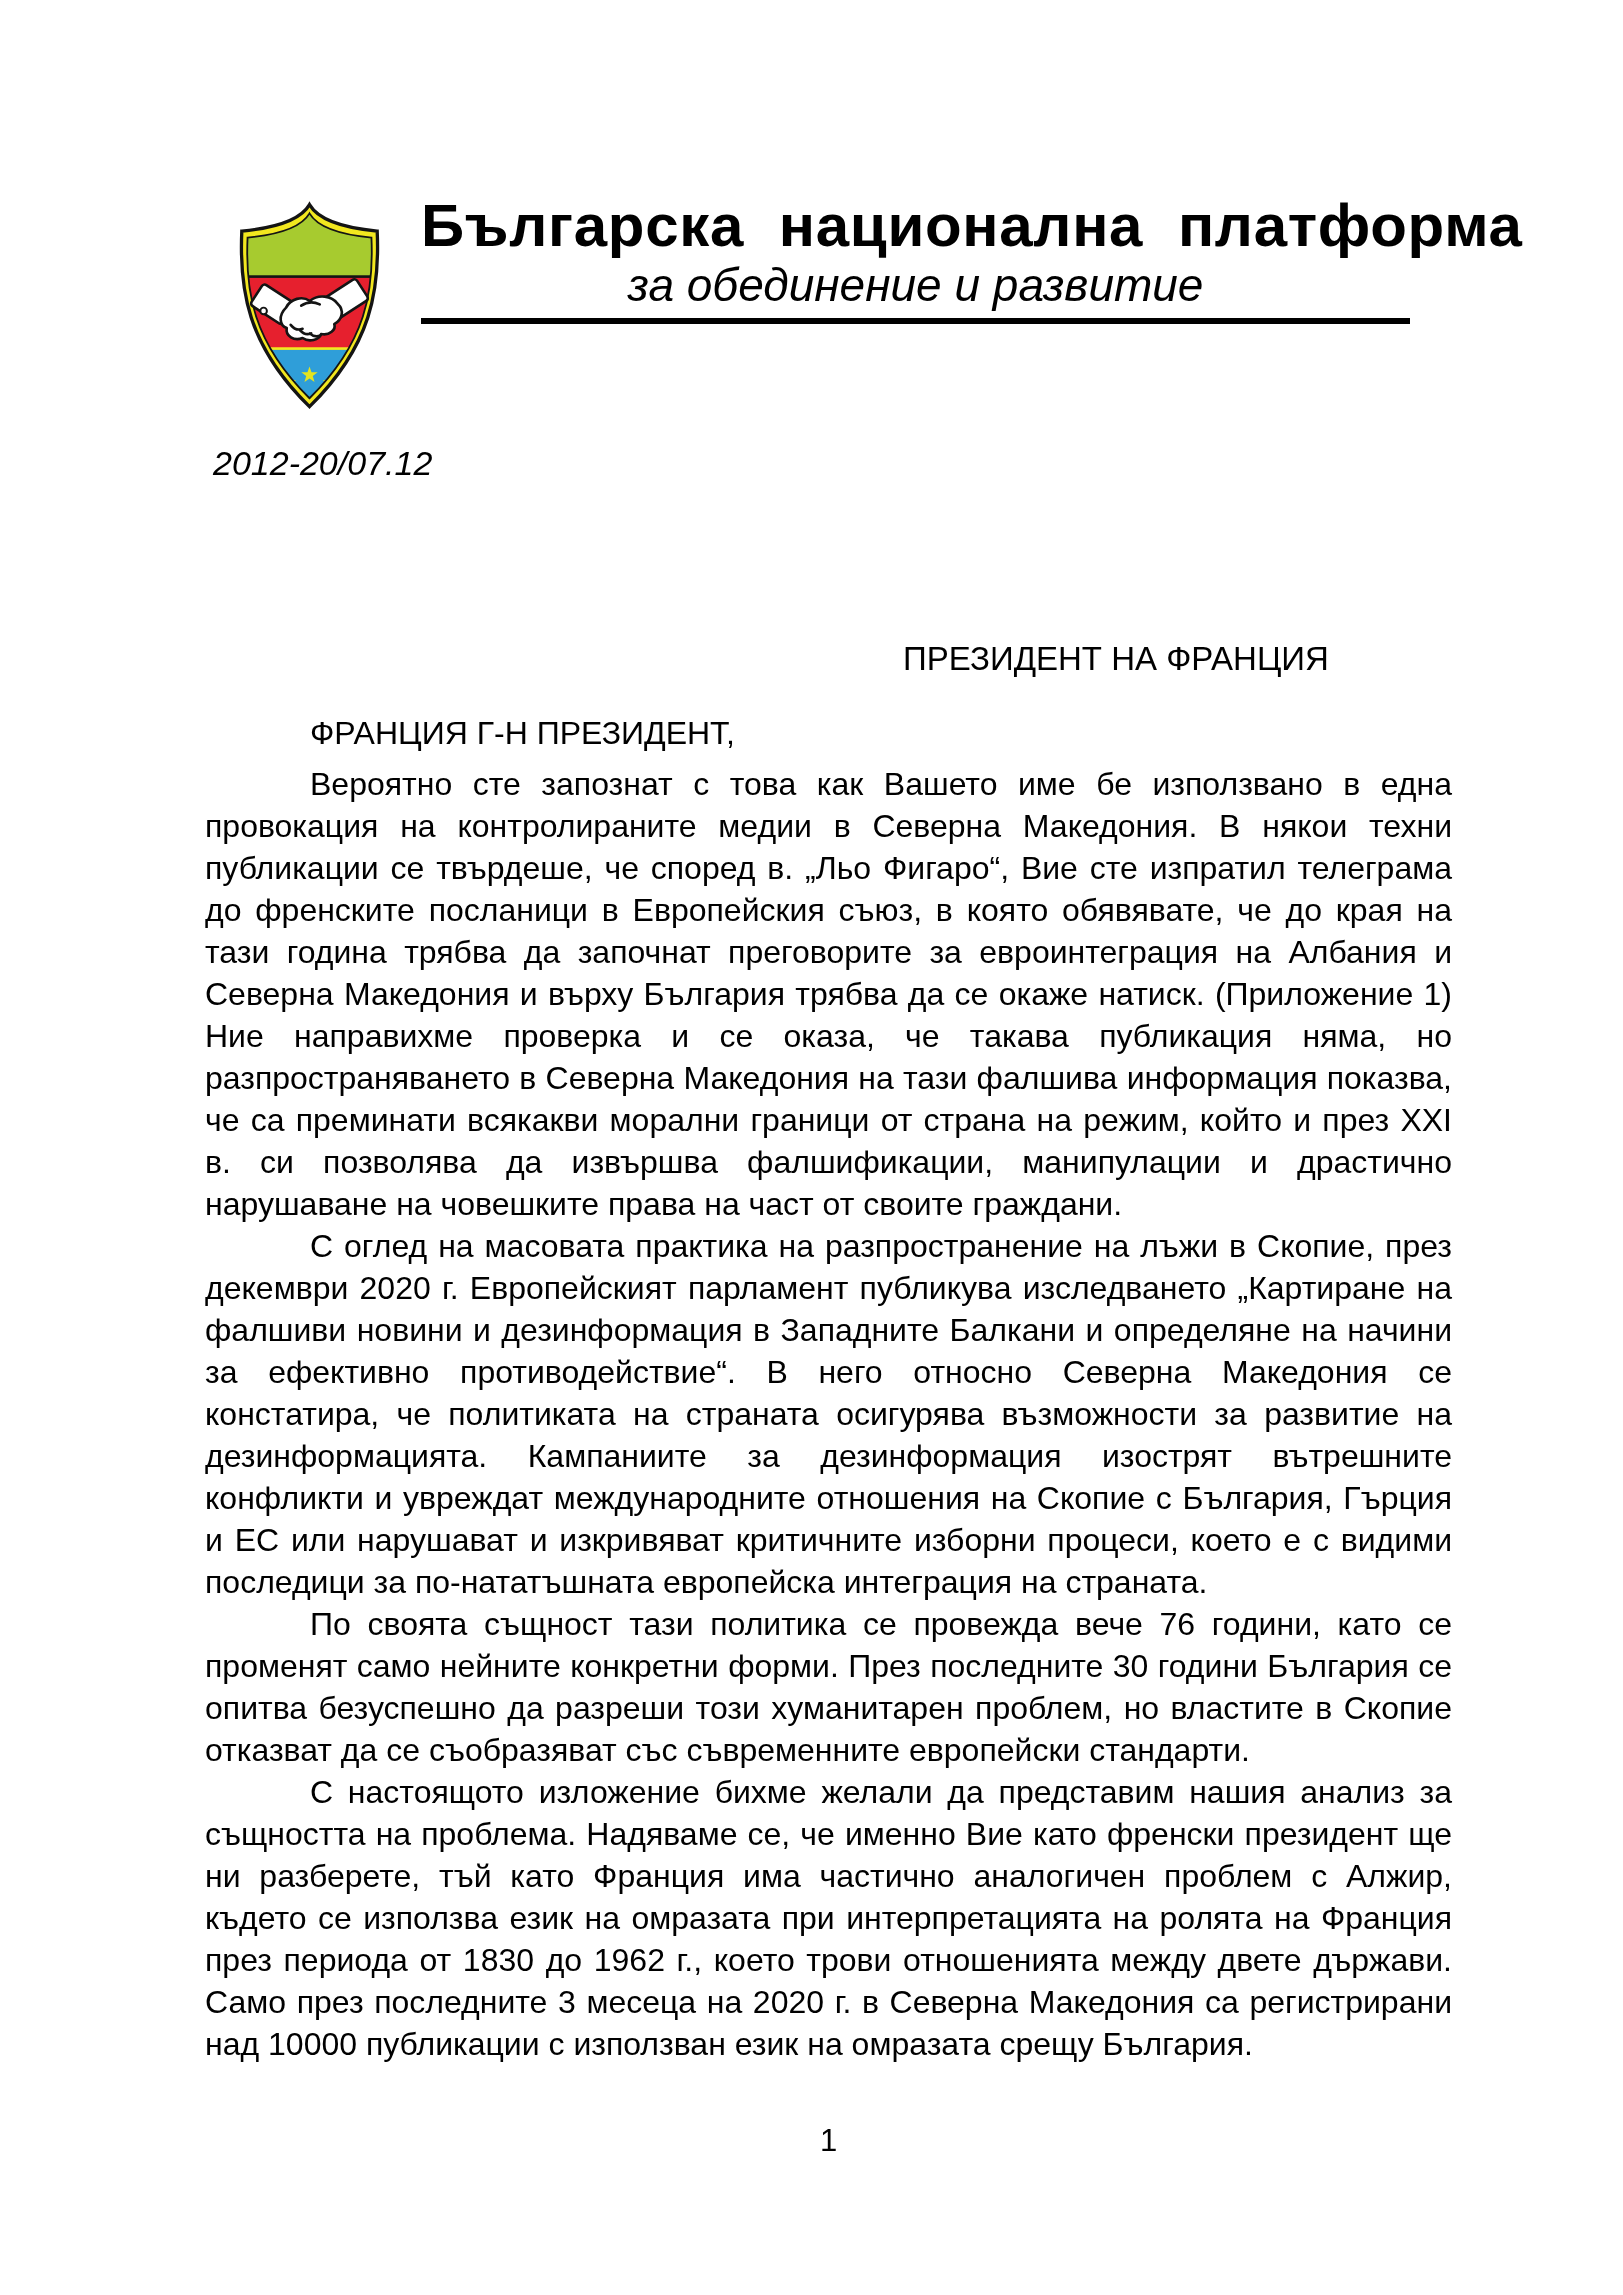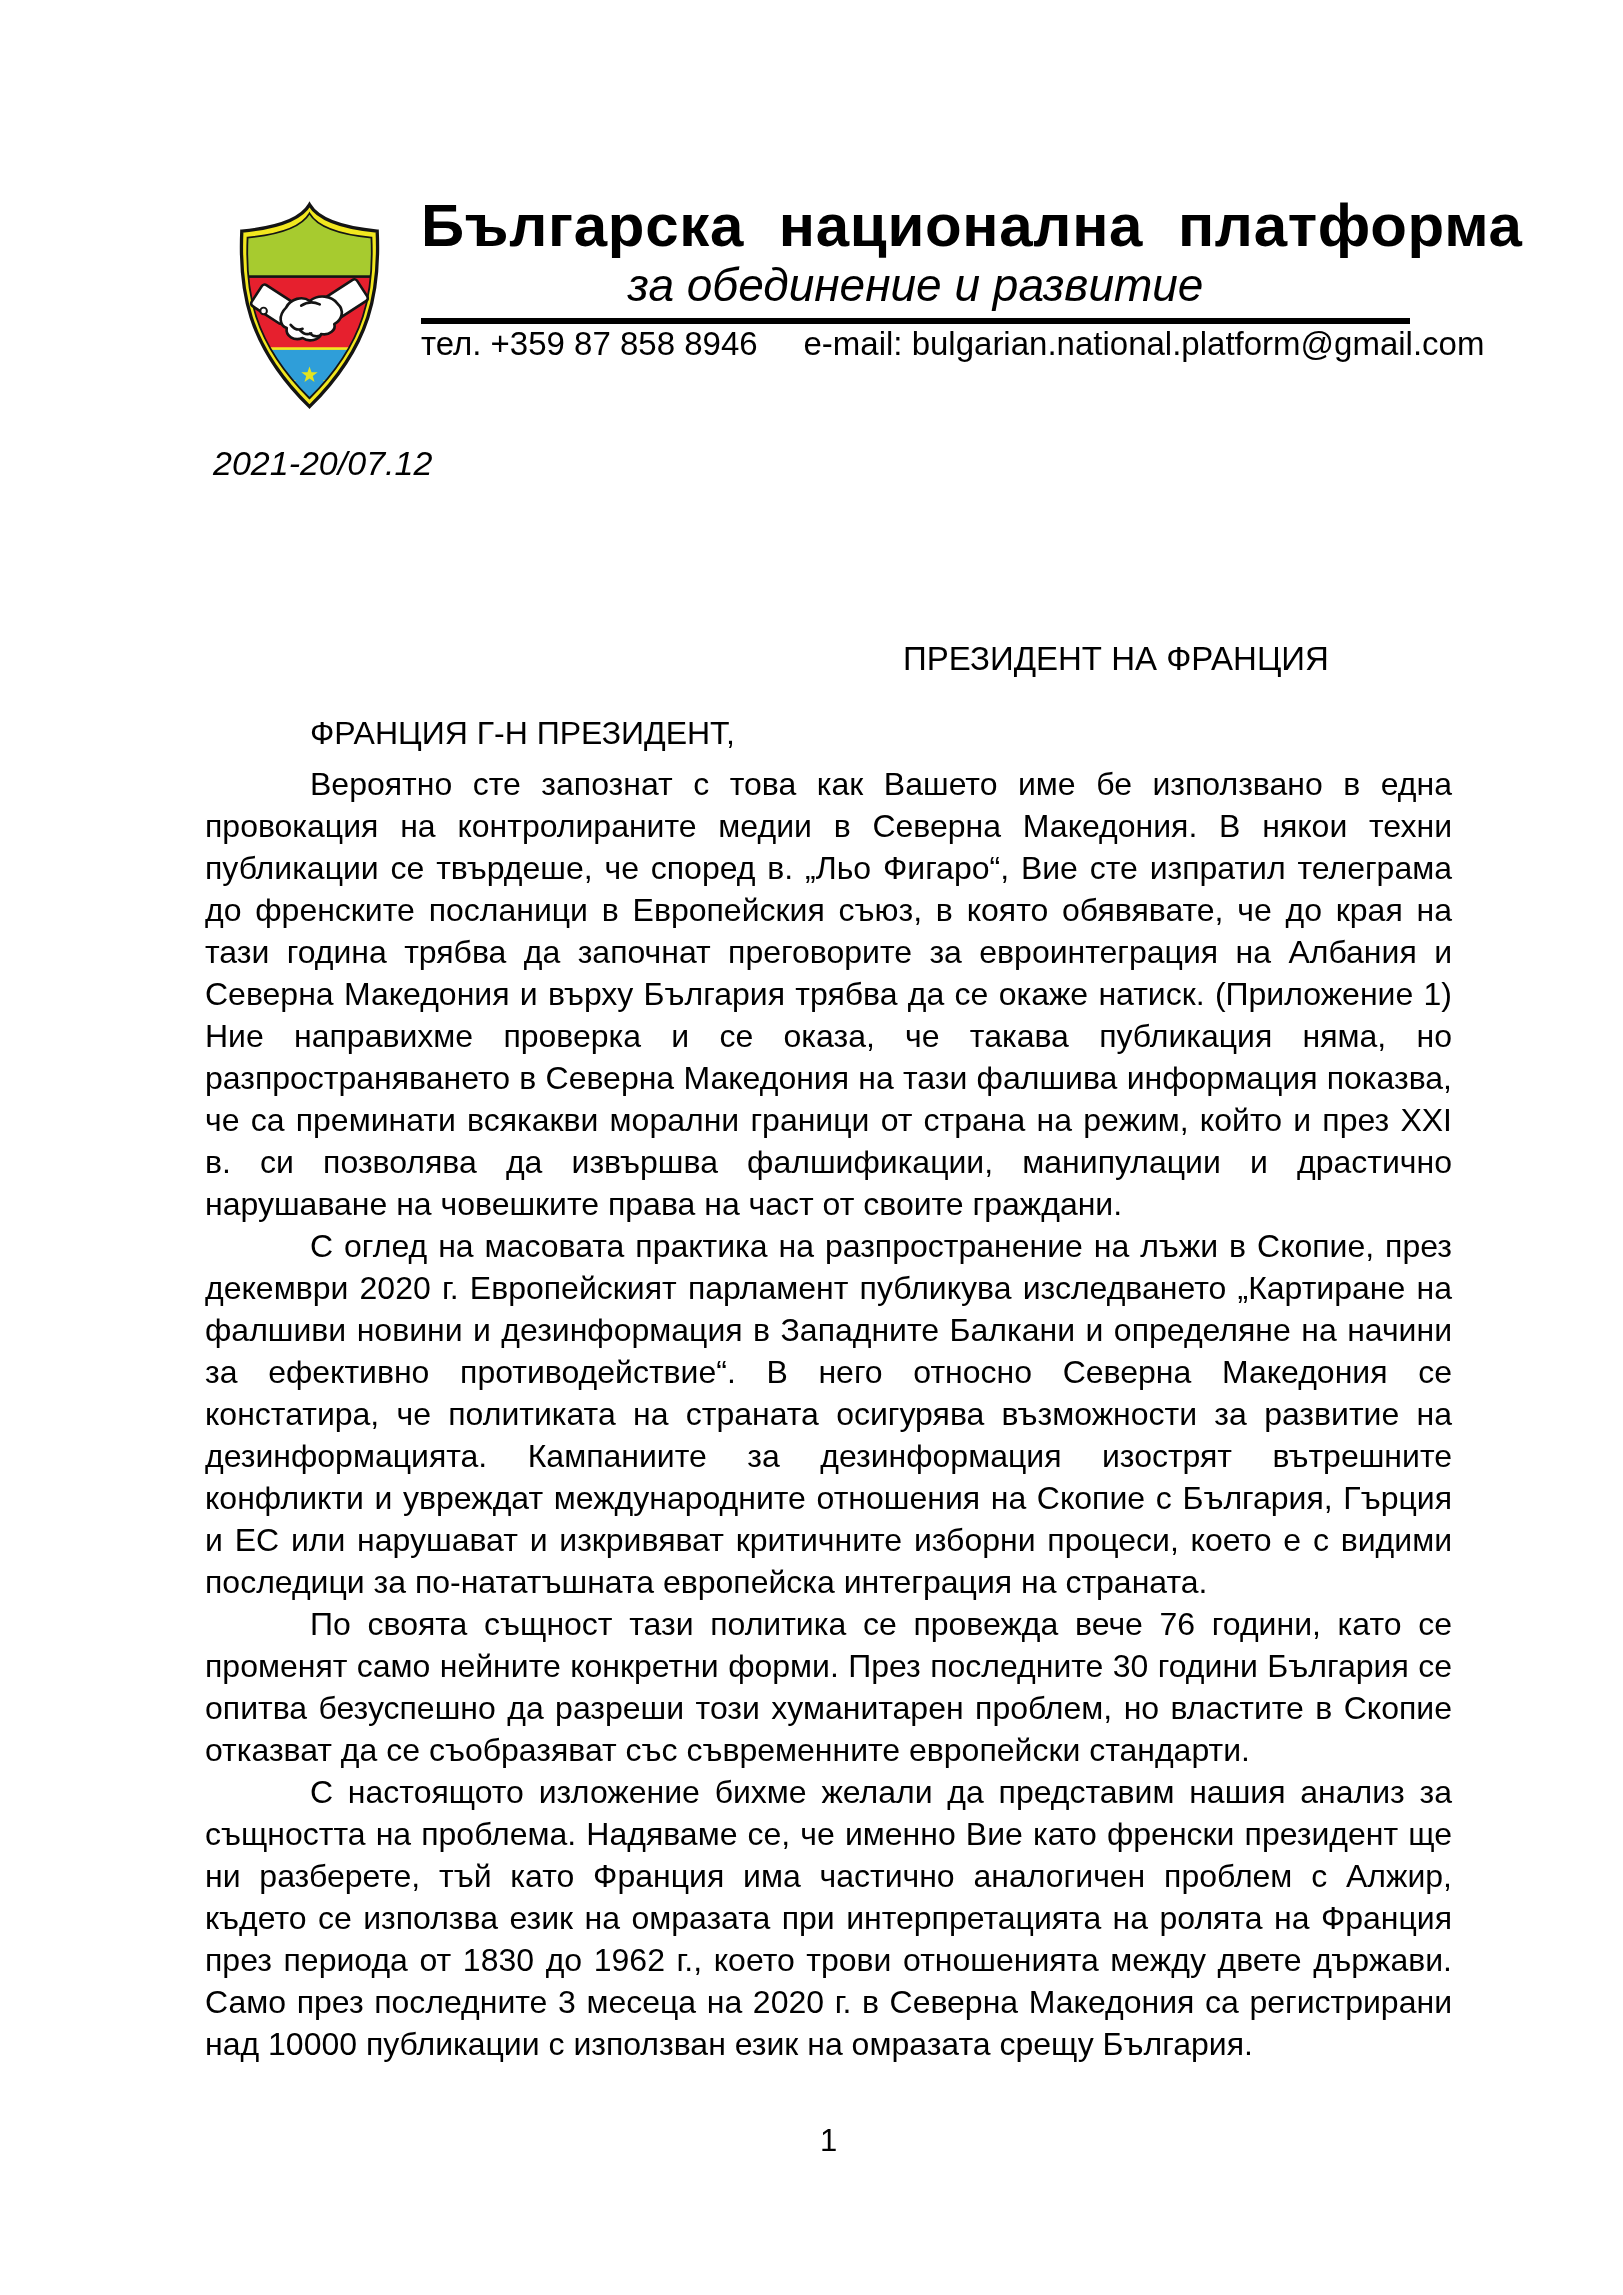--- a/index.html
+++ b/index.html
@@ -91,25 +91,24 @@
                  C173 201 163 211 150 208 C147 217 132 221 122 214 C109 219 96 211 98 199
                  C87 195 85 180 97 168 Z" fill="#ffffff" stroke="#141414" stroke-width="4" stroke-linejoin="round"></path>
         <path d="M104 194 q8 10 18 6 M118 202 q8 9 17 5 M133 207 q8 7 16 3 M120 165 q13 -9 28 -2" fill="none" stroke="#141414" stroke-width="4" stroke-linecap="round"></path>
       </g>
     </svg>
 
     <div class="head-text">
       <div class="org-name">Българска  национална  платформа</div>
       <div class="tagline">за обединение и развитие</div>
       <div class="head-rule"></div>
-      <div class="addr contact">тел. +359 87 858 8946     e-mail: bulgarian.national.platform@gmail.com</div>
     </div>
   </header>
 
-  <div class="ref-number">2021-20/07.12</div>
+  <div class="ref-number">2012-20/07.12</div>
 
   <div class="recipient">
     <div>ПРЕЗИДЕНТ НА ФРАНЦИЯ</div>
   </div>
 
   <main class="content">
     <p class="salutation">ФРАНЦИЯ Г-Н ПРЕЗИДЕНТ,</p>
     <p class="para">Вероятно сте запознат с това как Вашето име бе използвано в една провокация на контролираните медии в Северна Македония. В някои техни публикации се твърдеше, че според в. „Льо Фигаро“, Вие сте изпратил телеграма до френските посланици в Европейския съюз, в която обявявате, че до края на тази година трябва да започнат преговорите за евроинтеграция на Албания и Северна Македония и върху България трябва да се окаже натиск. (Приложение 1) Ние направихме проверка и се оказа, че такава публикация няма, но разпространяването в Северна Македония на тази фалшива информация показва, че са преминати всякакви морални граници от страна на режим, който и през XXI в. си позволява да извършва фалшификации, манипулации и драстично нарушаване на човешките права на част от своите граждани.</p>
     <p class="para">С оглед на масовата практика на разпространение на лъжи в Скопие, през декември 2020 г. Европейският парламент публикува изследването „Картиране на фалшиви новини и дезинформация в Западните Балкани и определяне на начини за ефективно противодействие“. В него относно Северна Македония се констатира, че политиката на страната осигурява възможности за развитие на дезинформацията. Кампаниите за дезинформация изострят вътрешните конфликти и увреждат международните отношения на Скопие с България, Гърция и ЕС или нарушават и изкривяват критичните изборни процеси, което е с видими последици за по-нататъшната европейска интеграция на страната.</p>
     <p class="para">По своята същност тази политика се провежда вече 76 години, като се променят само нейните конкретни форми. През последните 30 години България се опитва безуспешно да разреши този хуманитарен проблем, но властите в Скопие отказват да се съобразяват със съвременните европейски стандарти.</p>

